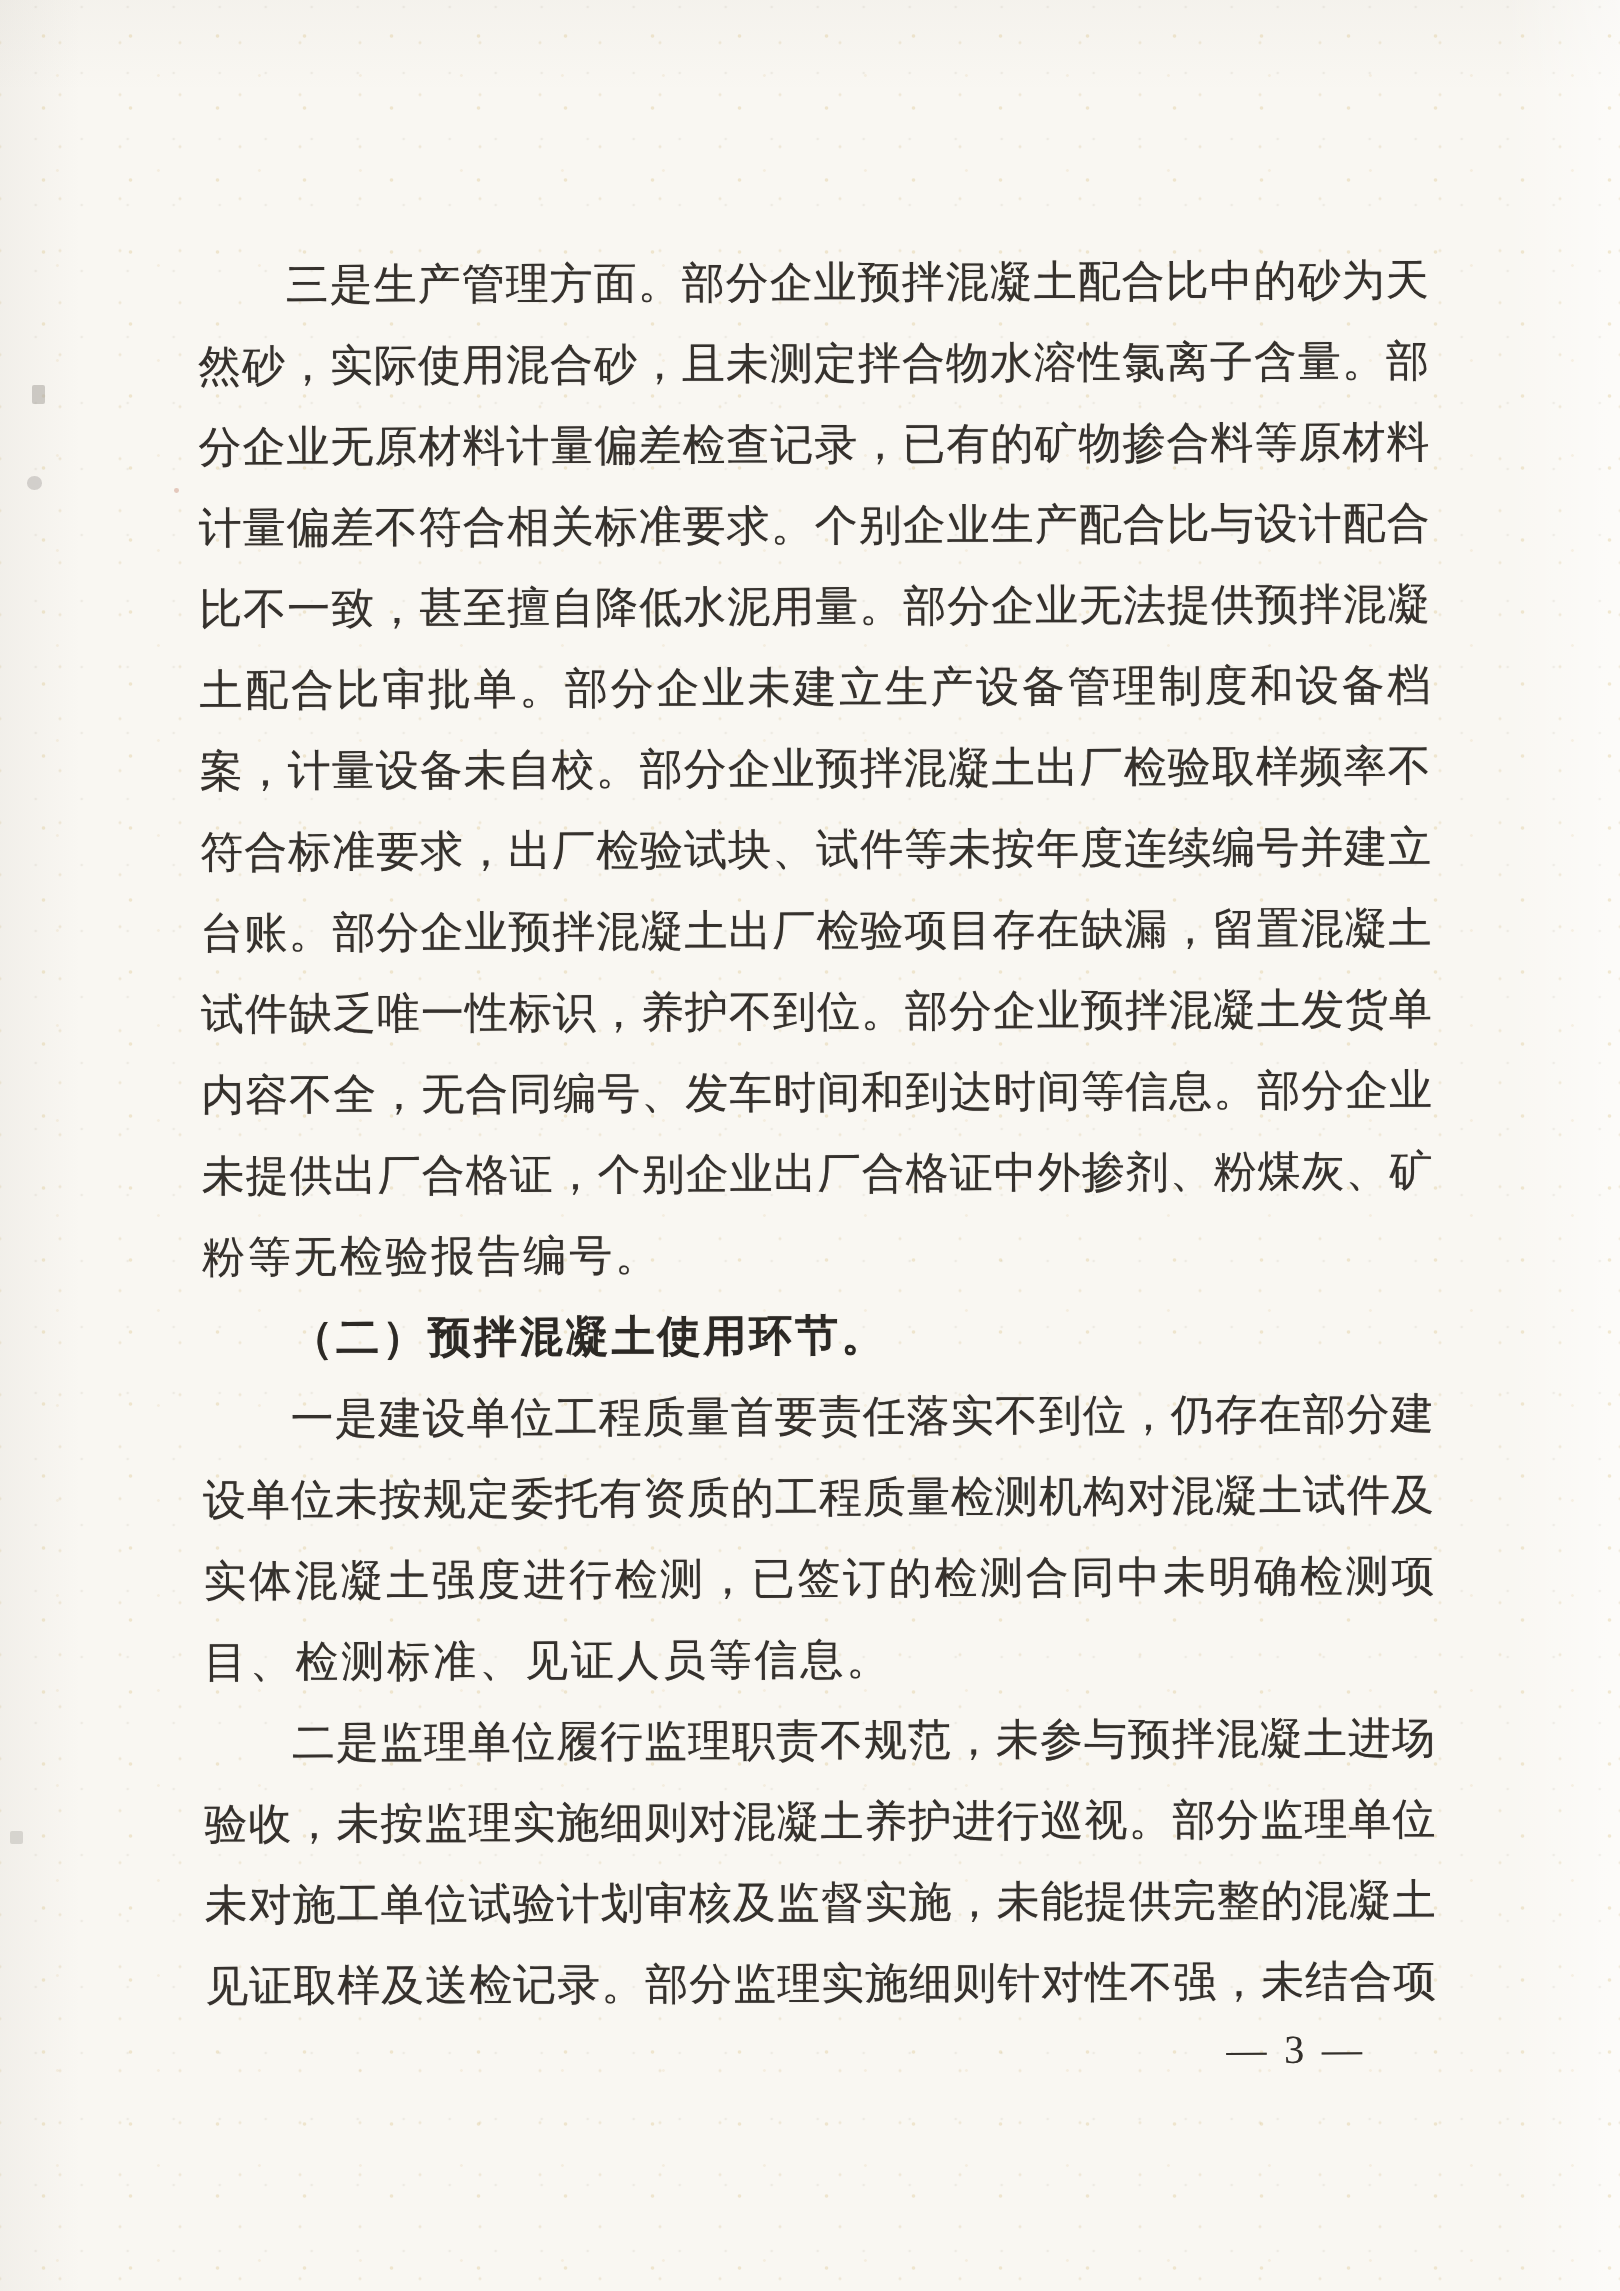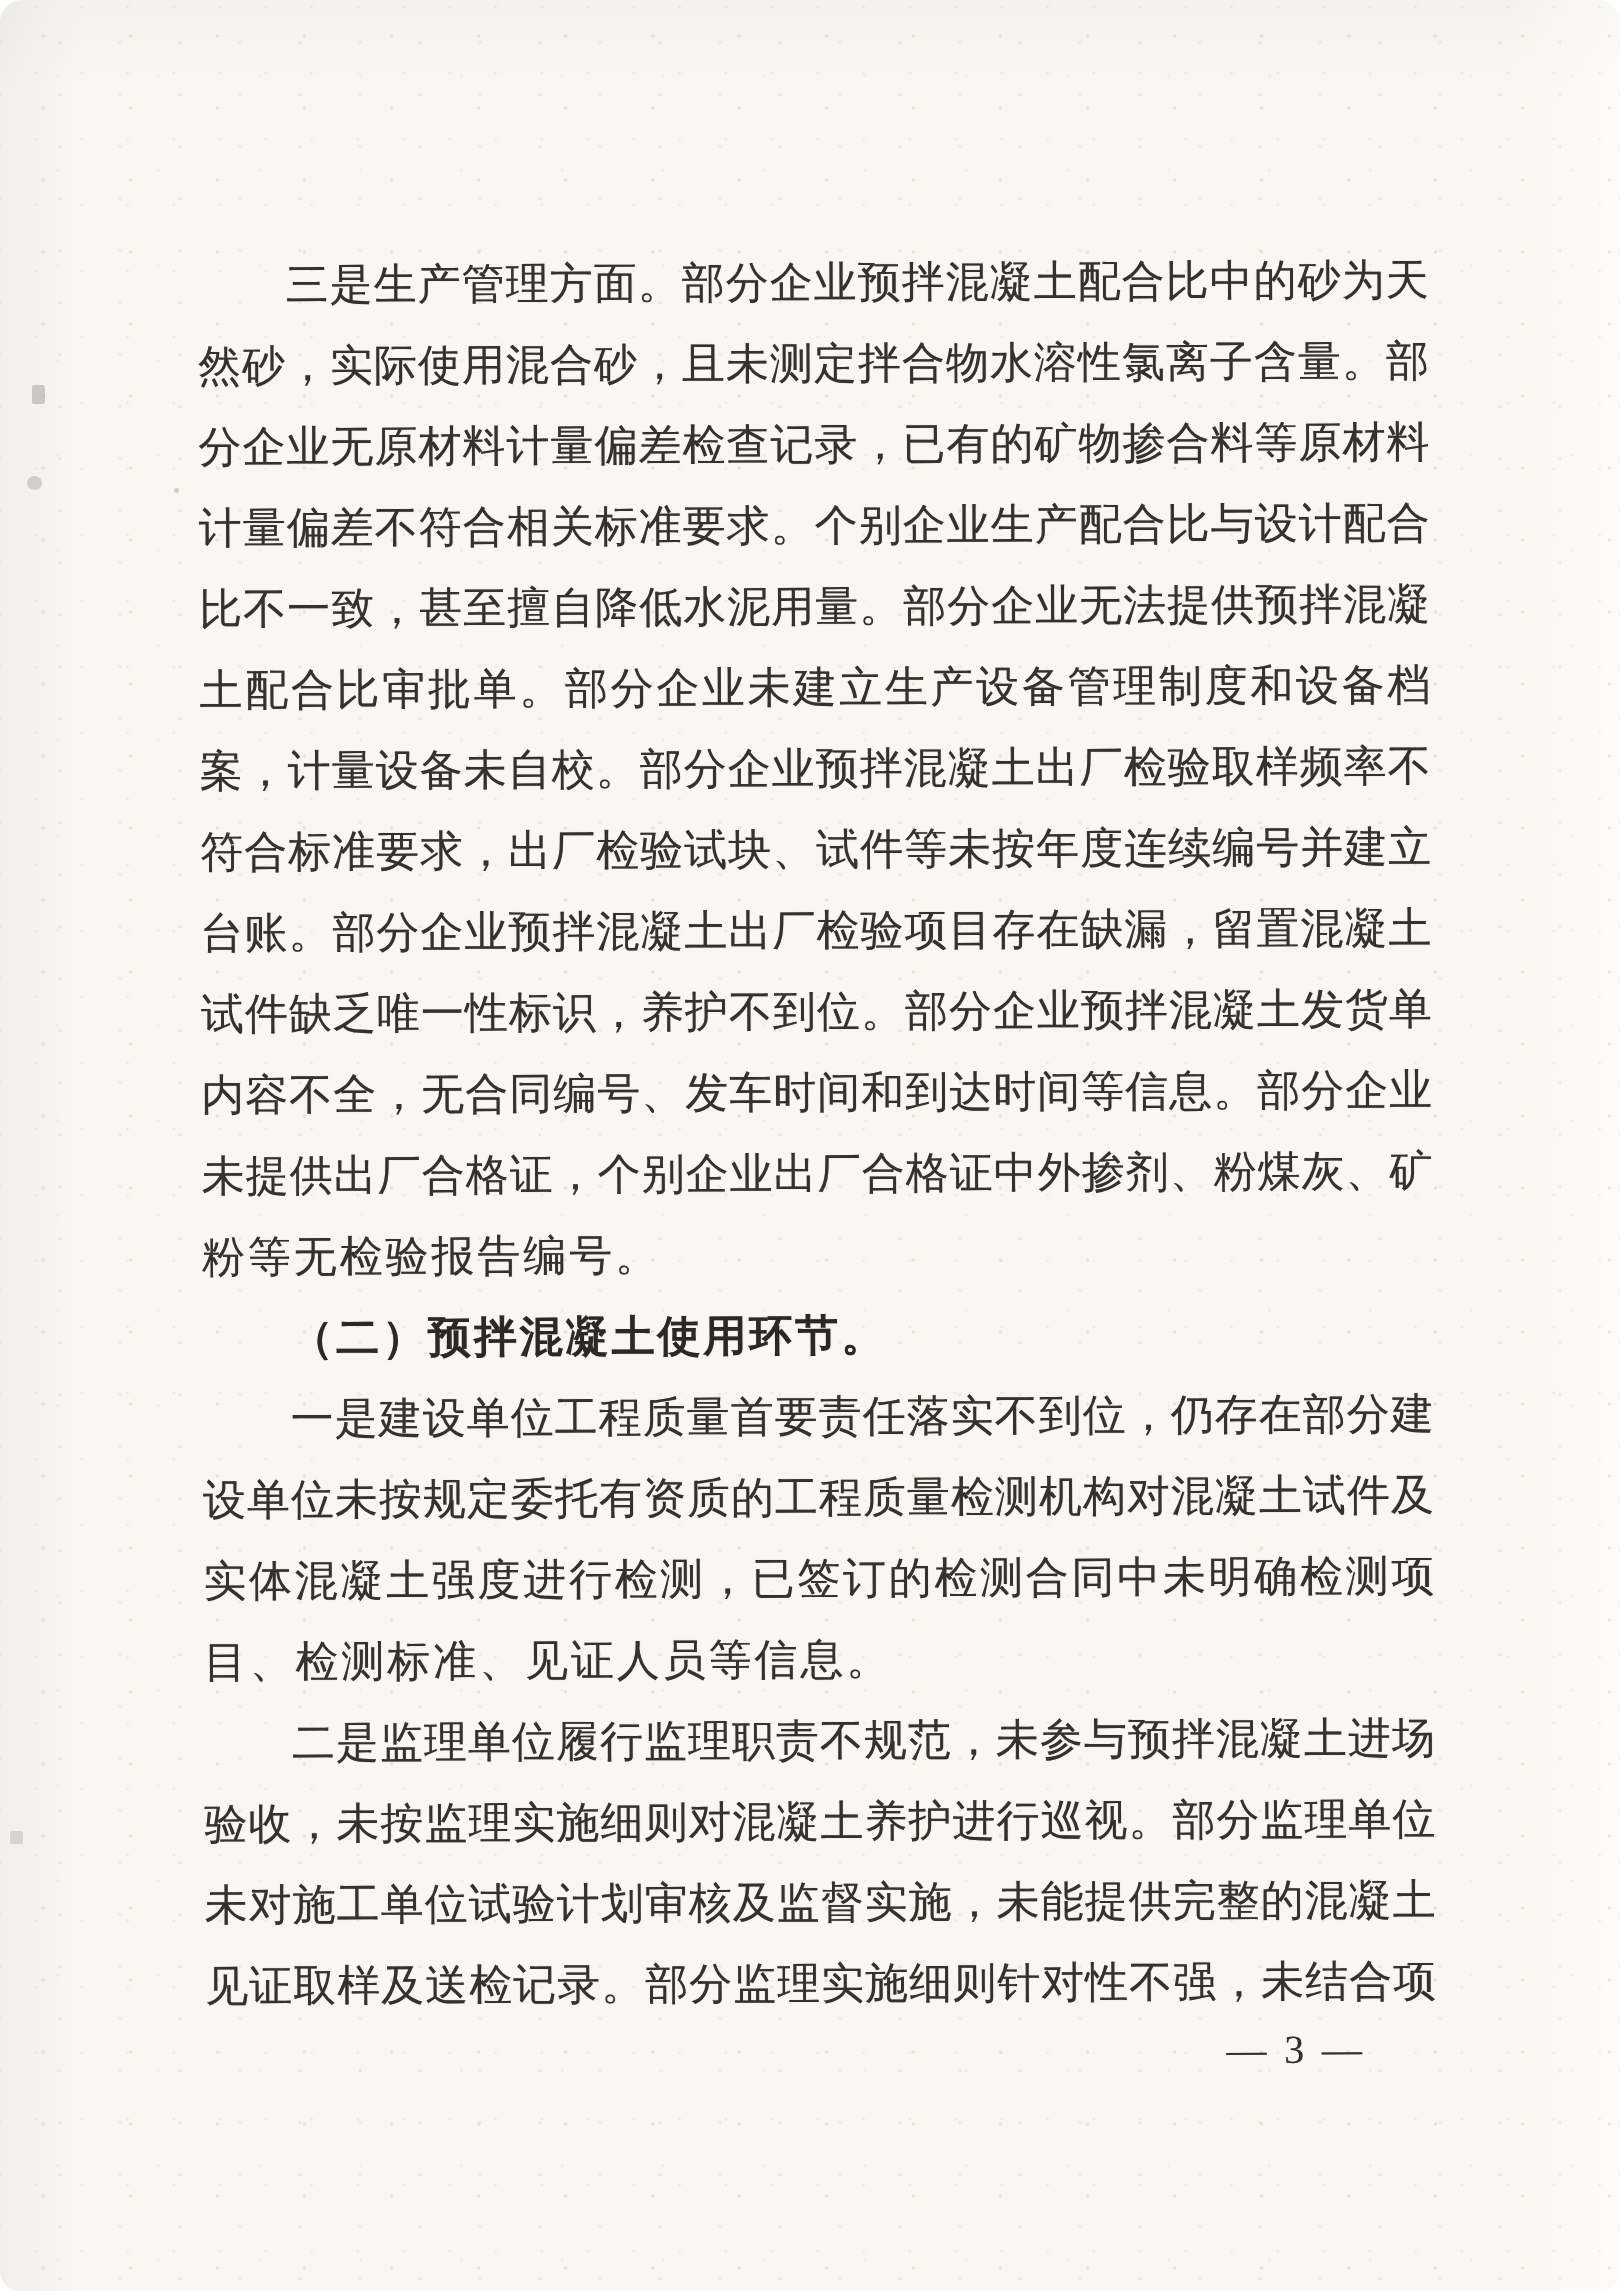--- a/index.html
+++ b/index.html
@@ -19,21 +19,20 @@
     position: absolute;
     inset: 0;
     background:
       radial-gradient(circle, rgba(214,188,120,0.30) 1.2px, rgba(214,188,120,0) 2.2px) 0 0 / 87px 72px,
       radial-gradient(circle, rgba(206,182,126,0.24) 1px, rgba(206,182,126,0) 1.9px) 30px 16.7px / 60px 52px,
       radial-gradient(circle, rgba(178,168,148,0.16) 1px, rgba(178,168,148,0) 1.7px) 12.7px 40px / 46px 66px,
       radial-gradient(circle, rgba(222,196,140,0.18) 1px, rgba(222,196,140,0) 1.8px) 6.9px 28px / 101px 95px,
       linear-gradient(90deg, rgba(120,110,100,0.06) 0%, rgba(120,110,100,0) 5%, rgba(120,110,100,0) 93%, rgba(255,255,255,0.55) 100%),
       linear-gradient(180deg, rgba(130,120,105,0.04) 0%, rgba(130,120,105,0) 4%, rgba(130,120,105,0) 100%),
       #f9f7f2;
-    border-radius: 22px;
   }
   
   .text-block {
     position: absolute;
     left: 201px;
     top: 242px;
     width: 1231px;
     transform: rotate(-0.25deg);
     transform-origin: 50% 45%;
     color: #35312d;

